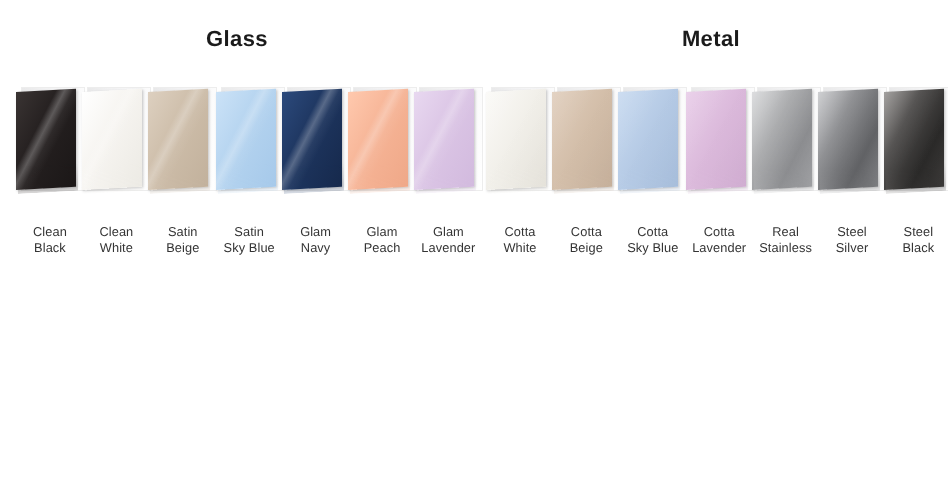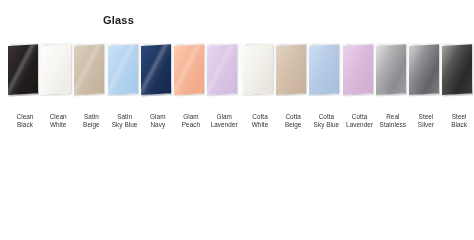--- a/index.html
+++ b/index.html
@@ -226,20 +226,21 @@
             <div class="panel-side"></div>
             <div class="panel-face gloss" style="background: linear-gradient(118deg, rgb(232, 216, 240) 0%, rgb(219, 197, 229) 45%, rgb(210, 186, 222) 100%);"></div>
           </div>
           <div class="panel-reflect" style="background: linear-gradient(118deg, rgb(232, 216, 240) 0%, rgb(219, 197, 229) 45%, rgb(210, 186, 222) 100%);"></div>
           <div class="swatch-label"><span class="l1">Glam</span><span class="l2">Lavender</span></div>
         </div>
       </div>
   </div>
 
   <div class="group metal">
+    <div class="group-title">Metal</div>
     <div class="swatch-row">
         <div class="swatch" style="left: 6px;">
           <div class="panel-wrap">
             <div class="panel-side"></div>
             <div class="panel-face matte" style="background: linear-gradient(118deg, rgb(251, 250, 247) 0%, rgb(241, 239, 233) 50%, rgb(232, 229, 221) 100%);"></div>
           </div>
           <div class="panel-reflect" style="background: linear-gradient(118deg, rgb(251, 250, 247) 0%, rgb(241, 239, 233) 50%, rgb(232, 229, 221) 100%);"></div>
           <div class="swatch-label"><span class="l1">Cotta</span><span class="l2">White</span></div>
         </div>
         <div class="swatch" style="left: 39.2px;">

